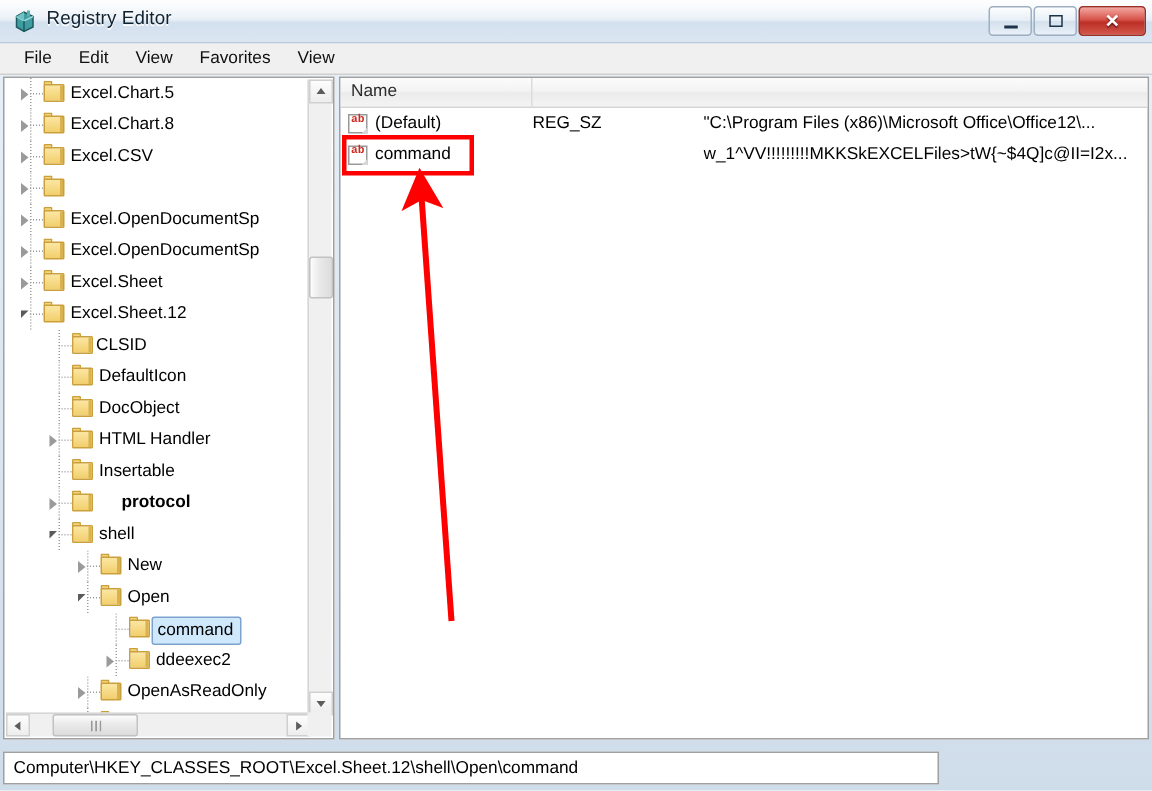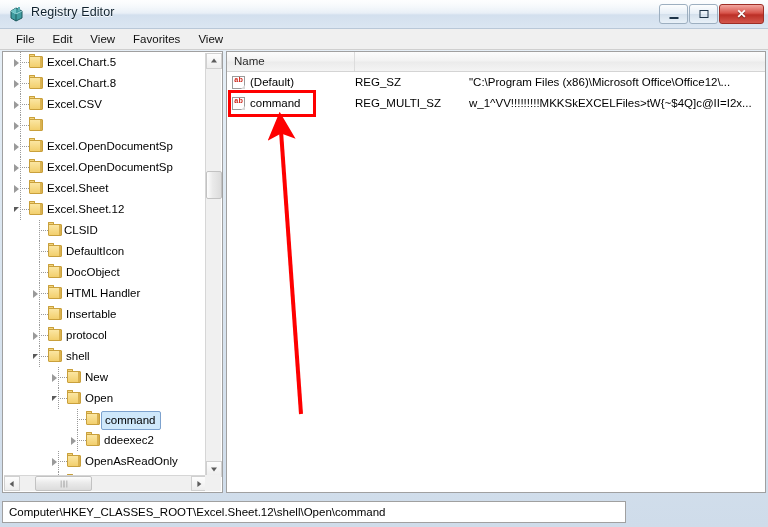--- a/index.html
+++ b/index.html
@@ -425,21 +425,21 @@
           </div>
           <div class="tree-row">
             <div class="dotline-v" style="left: 36px; top: 0px; height: 21px;"></div>
             <div class="dotline-h" style="left: 36px; top: 10px; width: 9px;"></div>
             <div class="twisty closed" style="left: 30px;"></div>
             <div class="folder" style="left: 45px;">
               <span class="tab"></span>
               <span class="back"></span>
               <span class="spine"></span>
             </div>
-            <span class="lbl" style="left: 63px;">protocol</span>
+            <span class="lbl" style="left: 78px; font-weight: bold;">protocol</span>
           </div>
           <div class="tree-row">
             <div class="dotline-v" style="left: 36px; top: 0px; height: 21px;"></div>
             <div class="dotline-h" style="left: 36px; top: 10px; width: 9px;"></div>
             <div class="twisty open" style="left: 30px;"></div>
             <div class="folder" style="left: 45px;">
               <span class="tab"></span>
               <span class="back"></span>
               <span class="spine"></span>
             </div>
@@ -548,21 +548,20 @@
             <span class="lv-cell" style="left: 128px; width: 112px;">REG_SZ</span>
             <span class="lv-cell" style="left: 242px; width: 294px;">"C:\Program Files (x86)\Microsoft Office\Office12\...</span>
           </div>
           <div class="lv-row">
             <span class="ab-icon">
               <span class="page"></span>
               <span class="txt">ab</span>
               <span class="fold"></span>
             </span>
             <span class="lv-cell" style="left: 23px; width: 105px;">command</span>
-            <span class="lv-cell" style="left: 128px; width: 112px;">REG_MULTI_SZ</span>
             <span class="lv-cell" style="left: 242px; width: 294px;">w_1^VV!!!!!!!!!MKKSkEXCELFiles&gt;tW{~$4Q]c@II=I2x...</span>
           </div>
         </div>
     </div>
 
   </div>
 
   <div class="statusbar">
     <span class="status-text">Computer\HKEY_CLASSES_ROOT\Excel.Sheet.12\shell\Open\command</span>
   </div>

